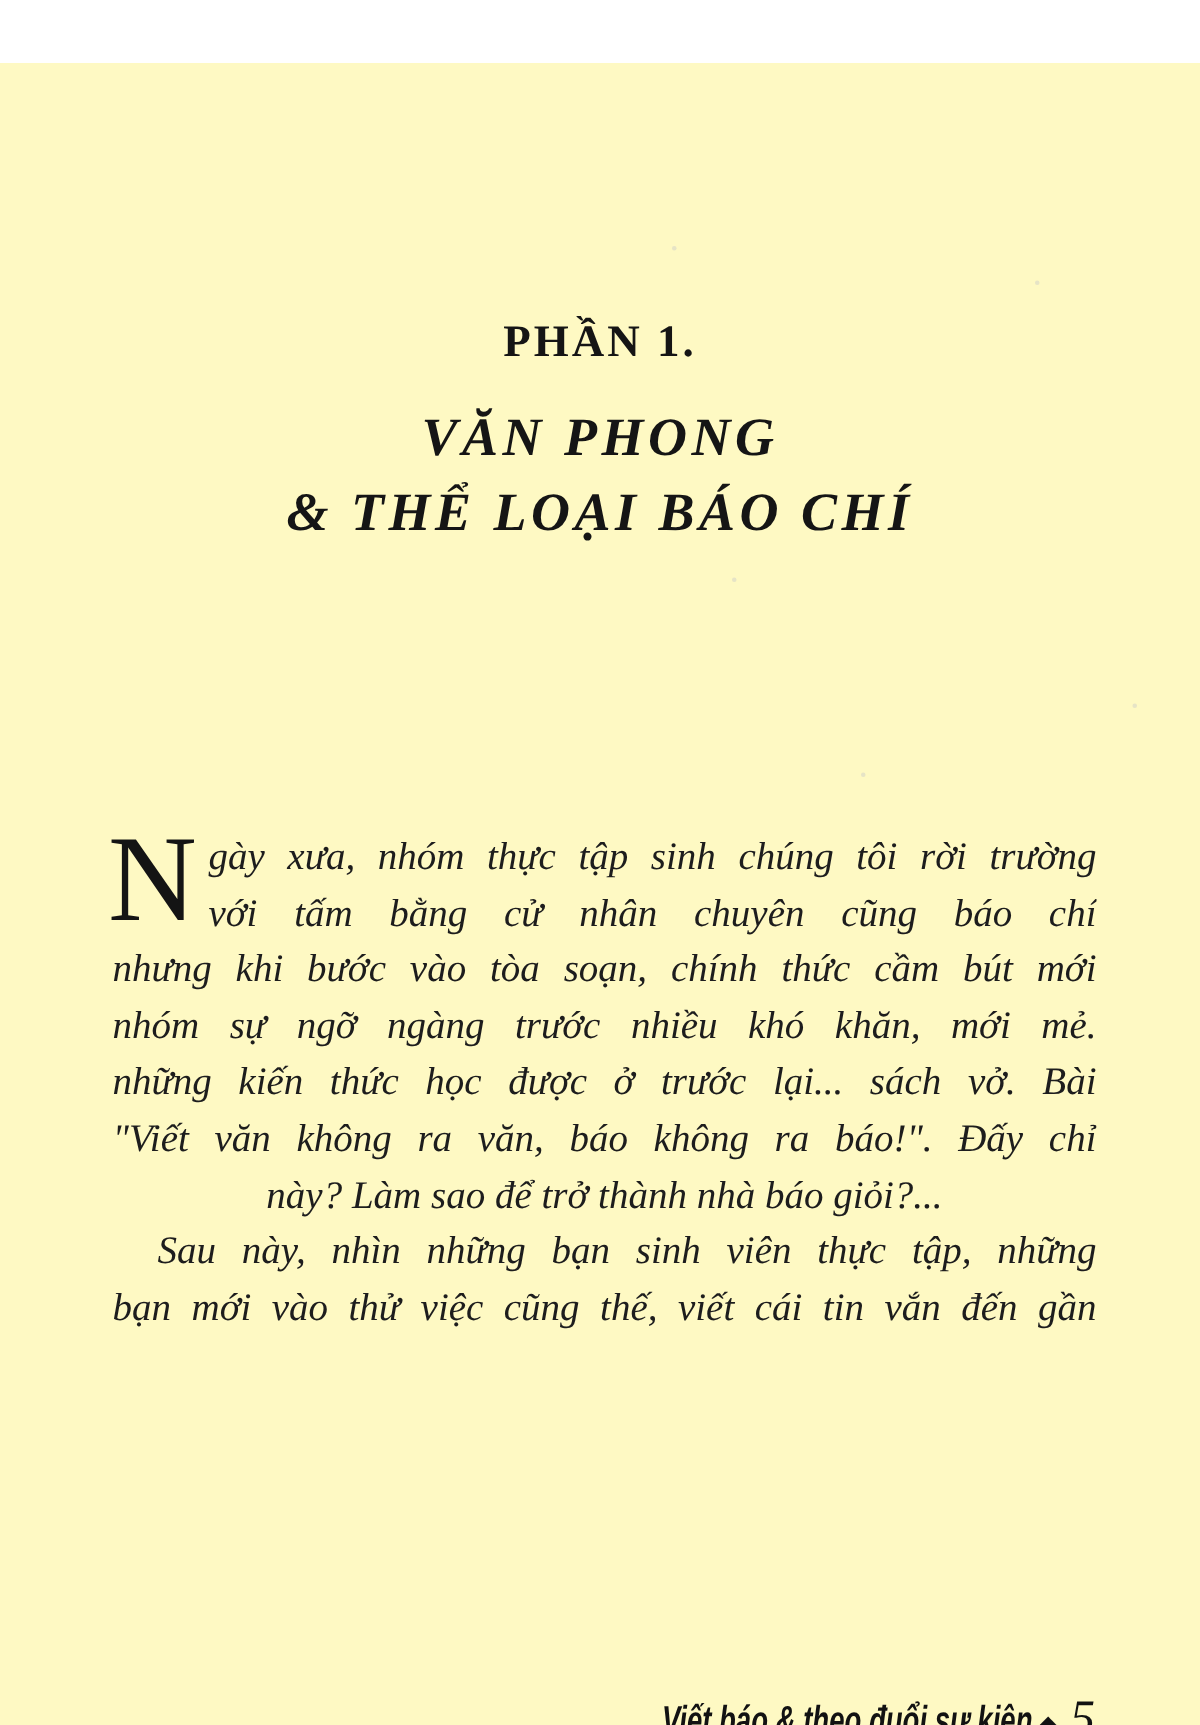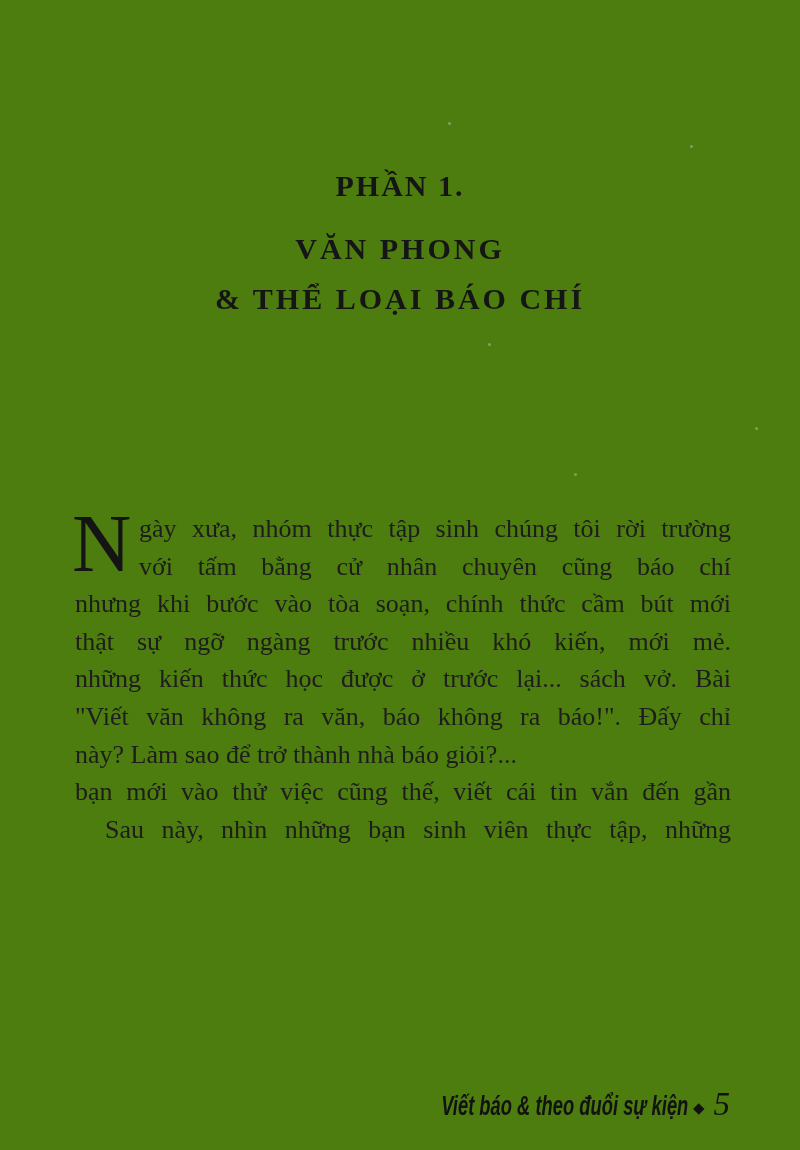--- a/index.html
+++ b/index.html
@@ -6,48 +6,50 @@
   body {
     width: 800px; height: 1150px;
     background: #ffffff;
     position: relative;
     overflow: hidden;
     font-family: "Liberation Serif", serif;
     color: #1d1d1d;
   }
   .page {
     position: absolute; inset: 0;
-    background: #4d7c0f;
+    background: #fef9c3;
+    margin-top: 42px;
   }
   
   .header {
     position: absolute; top: 166px; left: 0; width: 800px;
     text-align: center; color: #151515;
   }
   .part-label {
     font-size: 30px; font-weight: 700;
     letter-spacing: 2px; line-height: 40px;
   }
   .chapter-title { margin-top: 18px; }
   .chapter-title-line {
-    font-size: 30px; font-weight: 700;
-    letter-spacing: 3px; line-height: 50px;
+    font-size: 36px; font-weight: 700;
+    letter-spacing: 3px; line-height: 50px; font-style: italic;
   }
   
   .body-text {
     position: absolute; left: 75px; top: 510px; width: 656px;
     font-size: 26px; color: #1d1d1d;
   }
   .bline {
     height: 37.6px; line-height: 37.6px;
     overflow: hidden;
     text-align: justify;
+    font-style: italic;
   }
   .bline::after { content: ""; display: inline-block; width: 100%; height: 0; }
-  .bline.noj { text-align: left; }
+  .bline.noj { text-align: center; }
   .bline.noj::after { content: none; }
   .dc-line { padding-left: 64px; }
   .indent-first { text-indent: 30px; }
   .dropcap {
     position: absolute; top: -7px; left: -3px;
     font-size: 82px; line-height: 82px;
     font-weight: 400; color: #141414;
   }
   
   .footer {
@@ -87,26 +89,26 @@
       <div class="chapter-title-line">VĂN PHONG</div>
       <div class="chapter-title-line">&amp; THỂ LOẠI BÁO CHÍ</div>
     </div>
   </div>
 
   <div class="body-text">
     <span class="dropcap">N</span>
     <div class="bline dc-line">gày xưa, nhóm thực tập sinh chúng tôi rời trường</div>
     <div class="bline dc-line">với tấm bằng cử nhân chuyên cũng báo chí</div>
     <div class="bline">nhưng khi bước vào tòa soạn, chính thức cầm bút mới</div>
-    <div class="bline">thật sự ngỡ ngàng trước nhiều khó kiến, mới mẻ.</div>
+    <div class="bline">nhóm sự ngỡ ngàng trước nhiều khó khăn, mới mẻ.</div>
     <div class="bline">những kiến thức học được ở trước lại... sách vở. Bài</div>
     <div class="bline">"Viết văn không ra văn, báo không ra báo!". Đấy chỉ</div>
     <div class="bline noj">này? Làm sao để trở thành nhà báo giỏi?...</div>
+    <div class="bline indent-first">Sau này, nhìn những bạn sinh viên thực tập, những</div>
     <div class="bline">bạn mới vào thử việc cũng thế, viết cái tin vắn đến gần</div>
-    <div class="bline indent-first">Sau này, nhìn những bạn sinh viên thực tập, những</div>
   </div>
 
   <div class="footer">
     <span class="running-title">Viết báo &amp; theo đuổi sự kiện</span>
     <span class="footer-diamond">◆</span>
     <span class="page-number">5</span>
   </div>
 
   <div class="speckle" style="left:488px; top:343px;"></div>
   <div class="speckle" style="left:755px; top:427px;"></div>

